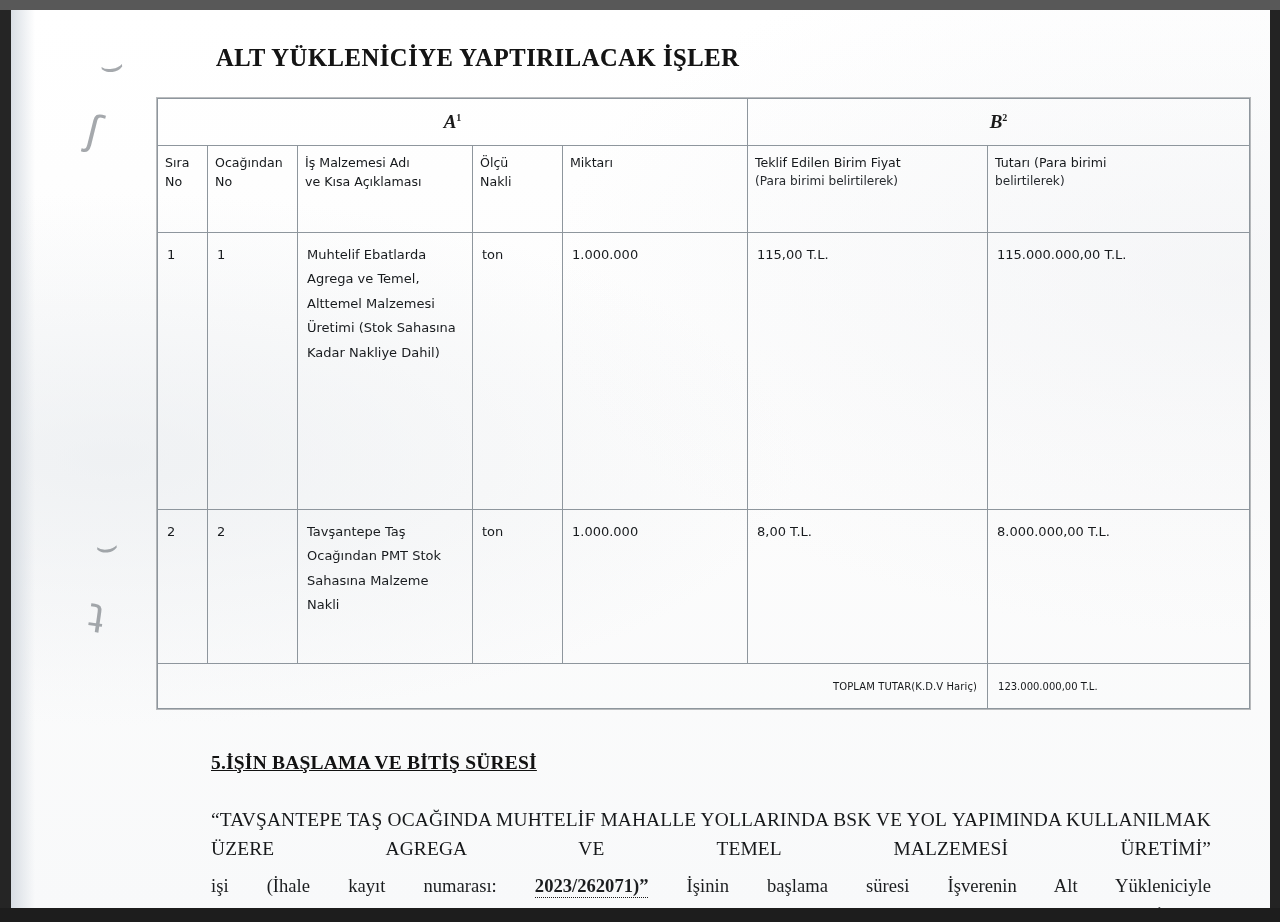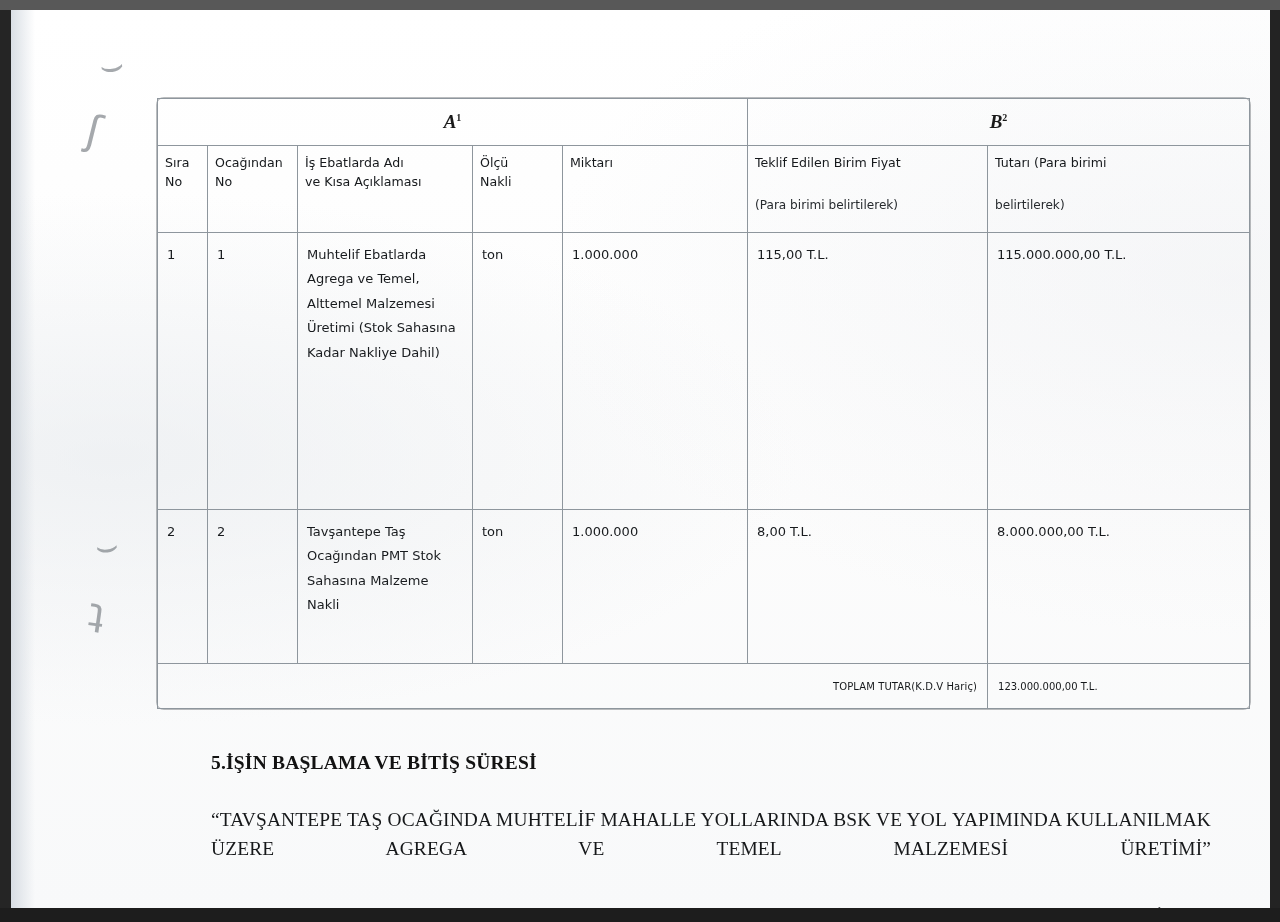--- a/index.html
+++ b/index.html
@@ -106,21 +106,20 @@
   #bid-table {
     position: absolute;
     left: 146px;
     top: 88px;
     width: 1092px;
     border-collapse: collapse;
     table-layout: fixed;
     font-family: "DejaVu Sans", sans-serif;
     color: #15181b;
     background: transparent;
-    border-radius: 7px;
   }
   #bid-table td, #bid-table th {
     border: 1px solid #8e969d;
     padding: 0;
     vertical-align: top;
     background: transparent;
     font-weight: normal;
     text-align: left;
   }
   
@@ -153,21 +152,20 @@
     line-height: 1.48;
     color: #16191c;
   }
   .col-head.center {
     text-align: left;
   }
   .col-head .sub {
     font-weight: 400;
     font-size: 12.1px;
     color: #262a2e;
-    margin-top: 24px;
   }
 
   .cell {
     padding: 10px 8px 8px 9px !important;
     font-size: 13px;
     line-height: 1.82;
     color: #181b1e;
   }
   .cell-desc {
     line-height: 1.88;
@@ -198,20 +196,21 @@
   #section-title {
     position: absolute;
     left: 200px;
     top: 742px;
     font-family: "Liberation Serif", serif;
     font-size: 19.5px;
     font-weight: 700;
     letter-spacing: 0.2px;
     color: #121212;
     white-space: nowrap;
+    text-decoration: underline;
   }
   #body-paragraph {
     position: absolute;
     left: 200px;
     top: 795px;
     width: 1000px;
     font-family: "Liberation Serif", serif;
     font-size: 19.4px;
     line-height: 1.52;
     text-align: justify;
@@ -268,20 +267,21 @@
 
   <div id="page">
 
     <div id="margin-artifacts">
         <div class="margin-mark" style="left: 88px; top: 36px; font-size: 38px; transform: rotate(-8deg);">⌣</div>
         <div class="margin-mark" style="left: 76px; top: 100px; font-size: 42px; transform: rotate(14deg);">ʃ</div>
         <div class="margin-mark" style="left: 84px; top: 518px; font-size: 36px; transform: rotate(-6deg);">⌣</div>
         <div class="margin-mark" style="left: 78px; top: 582px; font-size: 40px; transform: rotate(8deg);">ʇ</div>
       </div>
 
+    <div id="doc-title">ALT YÜKLENİCİYE YAPTIRILACAK İŞLER</div>
 
     <table id="bid-table">
       <colgroup>
         <col style="width:50px">
         <col style="width:90px">
         <col style="width:175px">
         <col style="width:90px">
         <col style="width:185px">
         <col style="width:240px">
         <col style="width:262px">
@@ -301,21 +301,21 @@
         <tr>
           <th class="col-head">
             <div>Sıra</div>
             <div>No</div>
           </th>
           <th class="col-head">
             <div>Ocağından</div>
             <div>No</div>
           </th>
           <th class="col-head">
-            <div>İş Ebatlarda Adı</div>
+            <div>İş Malzemesi Adı</div>
             <div>ve Kısa Açıklaması</div>
           </th>
           <th class="col-head">
             <div>Ölçü</div>
             <div>Nakli</div>
           </th>
           <th class="col-head">
             <div>Miktarı</div>
             <div></div>
           </th>
@@ -361,17 +361,20 @@
       </tbody>
     </table>
 
     <div id="section-title">5.İŞİN BAŞLAMA VE BİTİŞ SÜRESİ</div>
 
     <div id="body-paragraph">
       <span class="caps">“TAVŞANTEPE TAŞ OCAĞINDA MUHTELİF MAHALLE YOLLARINDA BSK VE YOL</span>
       <span class="caps">YAPIMINDA KULLANILMAK ÜZERE AGREGA VE TEMEL MALZEMESİ ÜRETİMİ”</span>
     </div>
 
+    <div id="para-line3">
+      <span>işi (İhale kayıt numarası: </span><span class="reg-no">2023/262071)”</span><span> İşinin başlama süresi İşverenin Alt Yükleniciyle</span>
+    </div>
 
     <div id="para-line4">sözleşme imzalamasına müteakip 3 gün içinde yer teslimi yapılacaktır. Alt Yüklenici, İşveren</div>
 
   </div>
 </div>
 
 </body></html>

